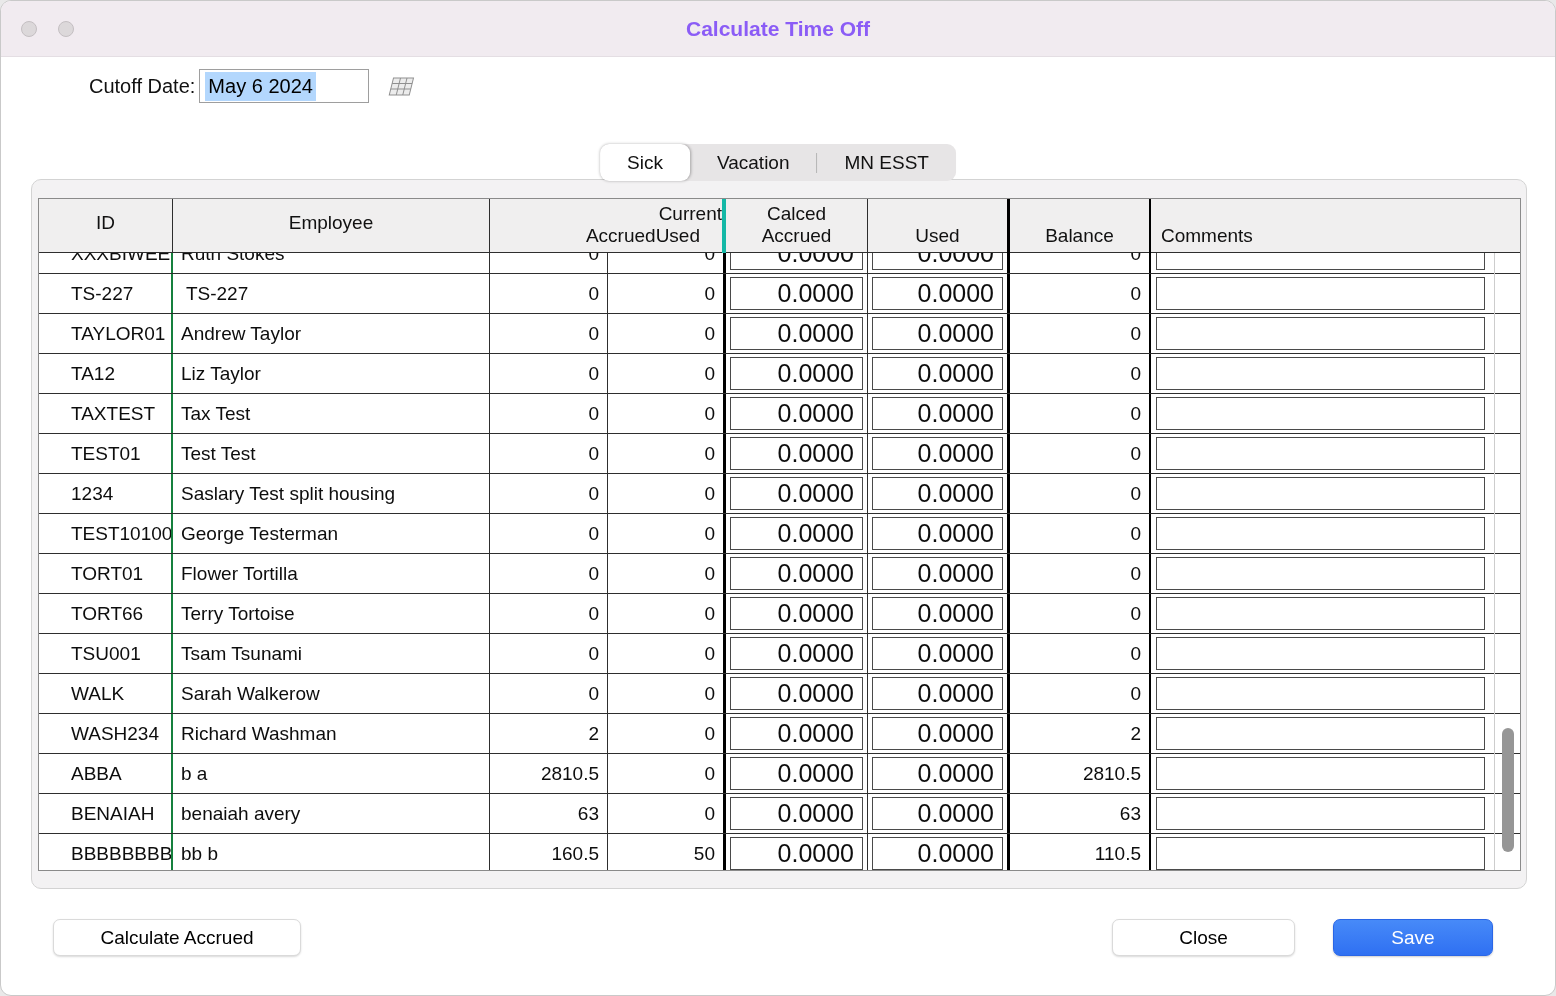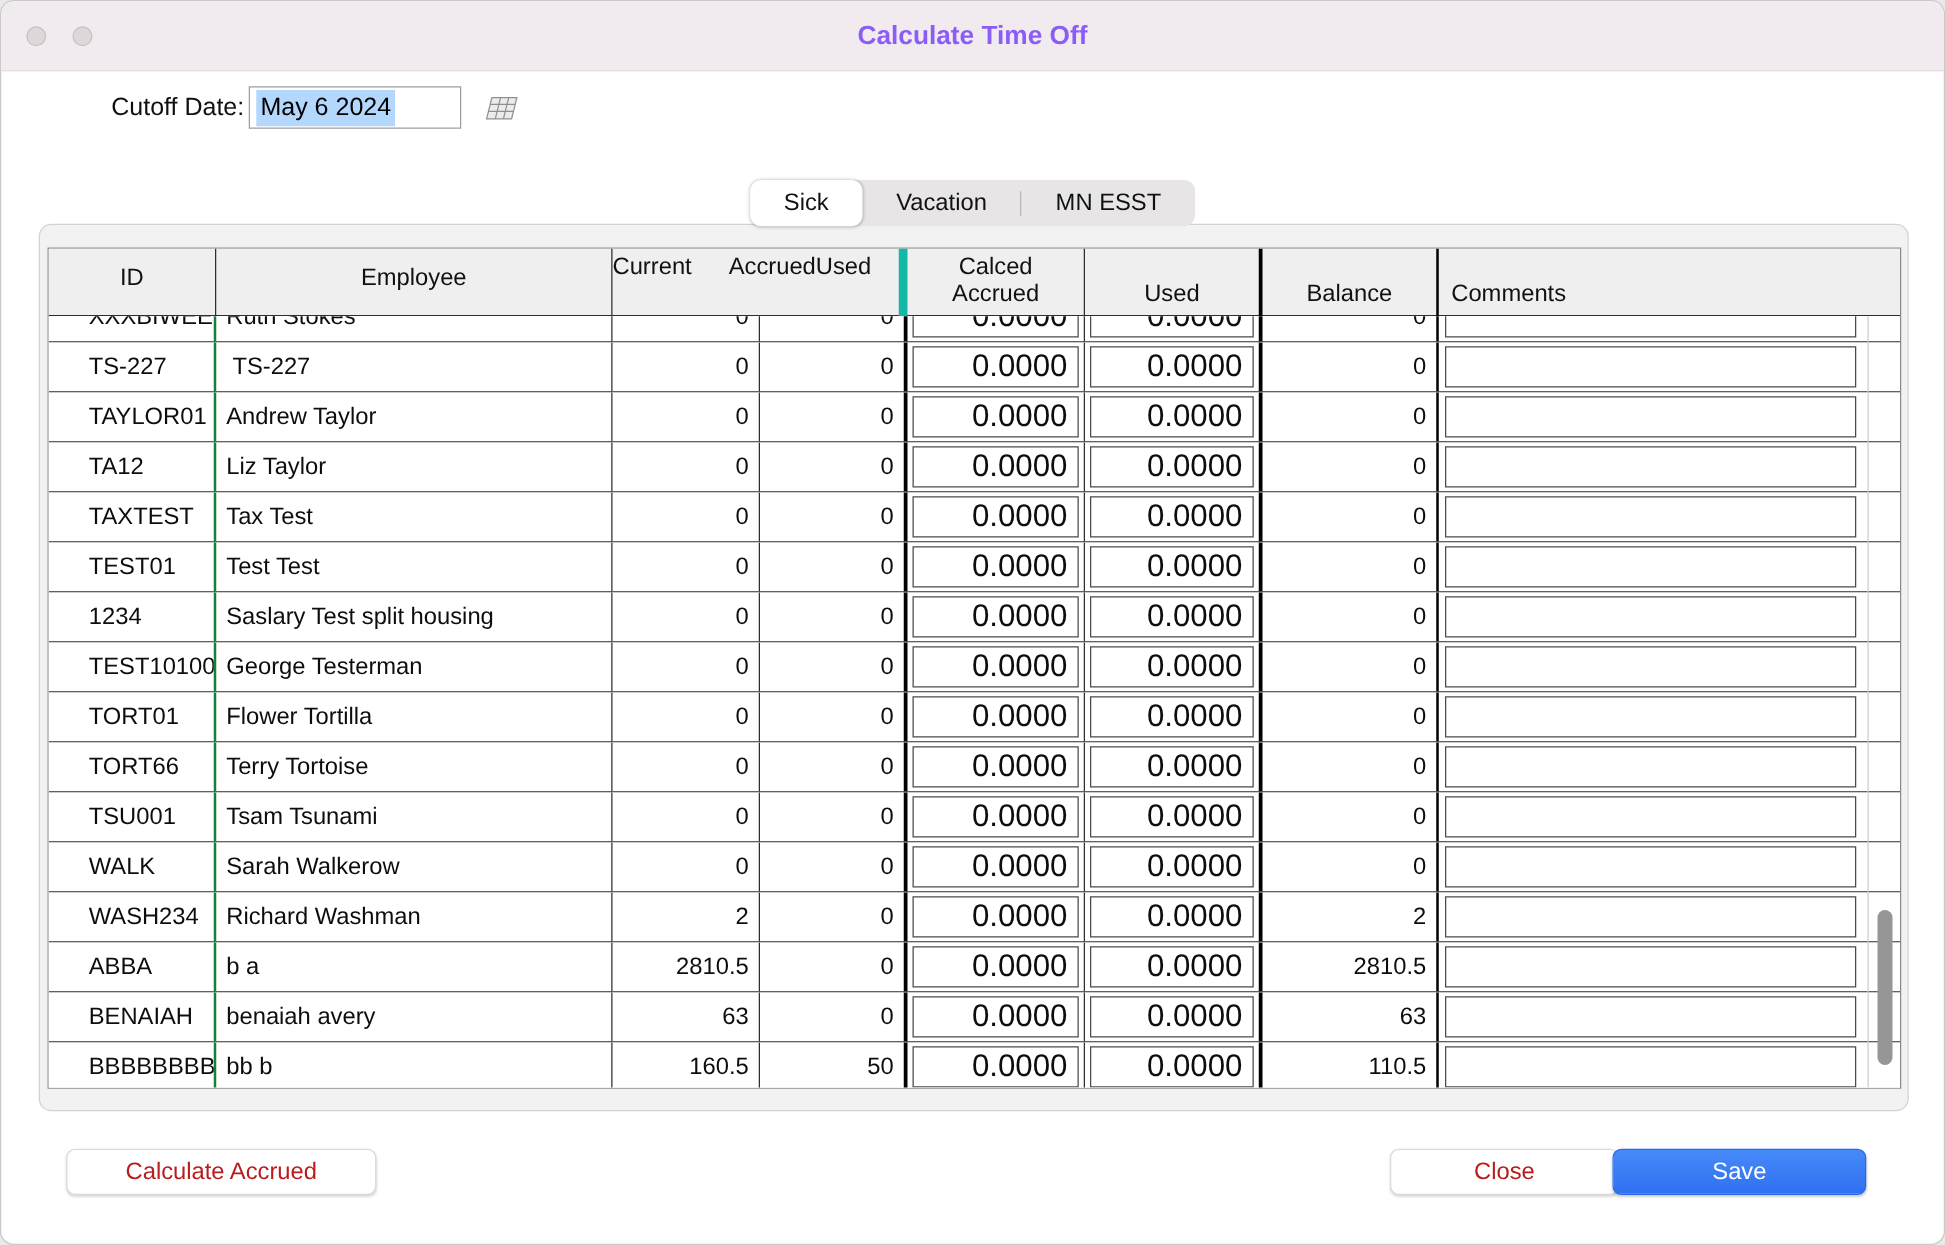--- a/index.html
+++ b/index.html
@@ -37,21 +37,21 @@
   .panel { position:absolute; top:178px; left:30px; width:1496px; height:710px;
            background:#f3f2f3; border:1px solid #d3d3d3; border-radius:10px; }
   .table { position:absolute; top:18px; left:6px; right:5px; bottom:17px;
            background:#fff; border:1px solid #8a8a8a; display:flex; flex-direction:column; }
 
   .thead { height:54px; background:#f0efef; border-bottom:1px solid #2e2e2e;
            display:grid; grid-template-columns:134px 317px 236px 142px 142px 141px 1fr;
            font-size:19px; color:#111; }
   .th { display:flex; align-items:flex-end; justify-content:center; padding-bottom:6px; }
   .th-id, .th-emp { border-right:1px solid #2e2e2e;align-items:center; }
-  .th-current { border-right:7px solid #14b8a6; flex-direction:row; align-items:flex-start;
+  .th-current { border-right:4px solid #14b8a6; flex-direction:column; align-items:flex-end;
                 justify-content:space-between; padding:4px 0 6px; }
   .current-top { text-align:center; }
   .current-bottom { display:flex; justify-content:space-between; padding:0 22px 0 8px; }
   .th-calced { border-right:1px solid #2e2e2e; flex-direction:column; align-items:center;
                justify-content:space-between; padding:4px 0 6px; }
   .th-used2 { border-right:3px solid #000; }
   .th-balance { border-right:2px solid #000; }
   .th-comments { justify-content:flex-start; padding-left:10px; }
 
   .tbody { flex:1; overflow:hidden; position:relative; background:#fff; }
@@ -76,24 +76,24 @@
                 margin-left:2px; margin-right:32px; }
 
   .scrollbar { position:absolute; top:0; right:0; width:26px; height:100%;
                border-left:1px solid #cdcdcd; background:transparent; }
   .sb-thumb { position:absolute; right:6px; width:12px; border-radius:6px; background:#969696; }
 
   
   .btn { position:absolute; height:37px; border-radius:7px; font-size:19px;
          display:flex; align-items:center; justify-content:center; cursor:default; }
   .btn-white { background:#ffffff; border:1px solid #dadada;
-               box-shadow:0 1px 2px rgba(0,0,0,.15); color:#b91c1c; }
+               box-shadow:0 1px 2px rgba(0,0,0,.15); color:#000000; }
   .btn-calc  { left:52px;  bottom:39px; width:248px; }
   .btn-close { right:260px; bottom:39px; width:183px; }
-  .btn-save  { right:62px;  bottom:39px; width:203px; color:#fff;
+  .btn-save  { right:62px;  bottom:39px; width:160px; color:#fff;
                background:linear-gradient(#478af8,#2f70f2); border:1px solid #2a66e6;
                box-shadow:0 1px 2px rgba(0,0,0,.2); }
 </style>
 </head>
 <body>
 
 <div class="window">
 
   <div class="titlebar">
     <div class="traffic">

